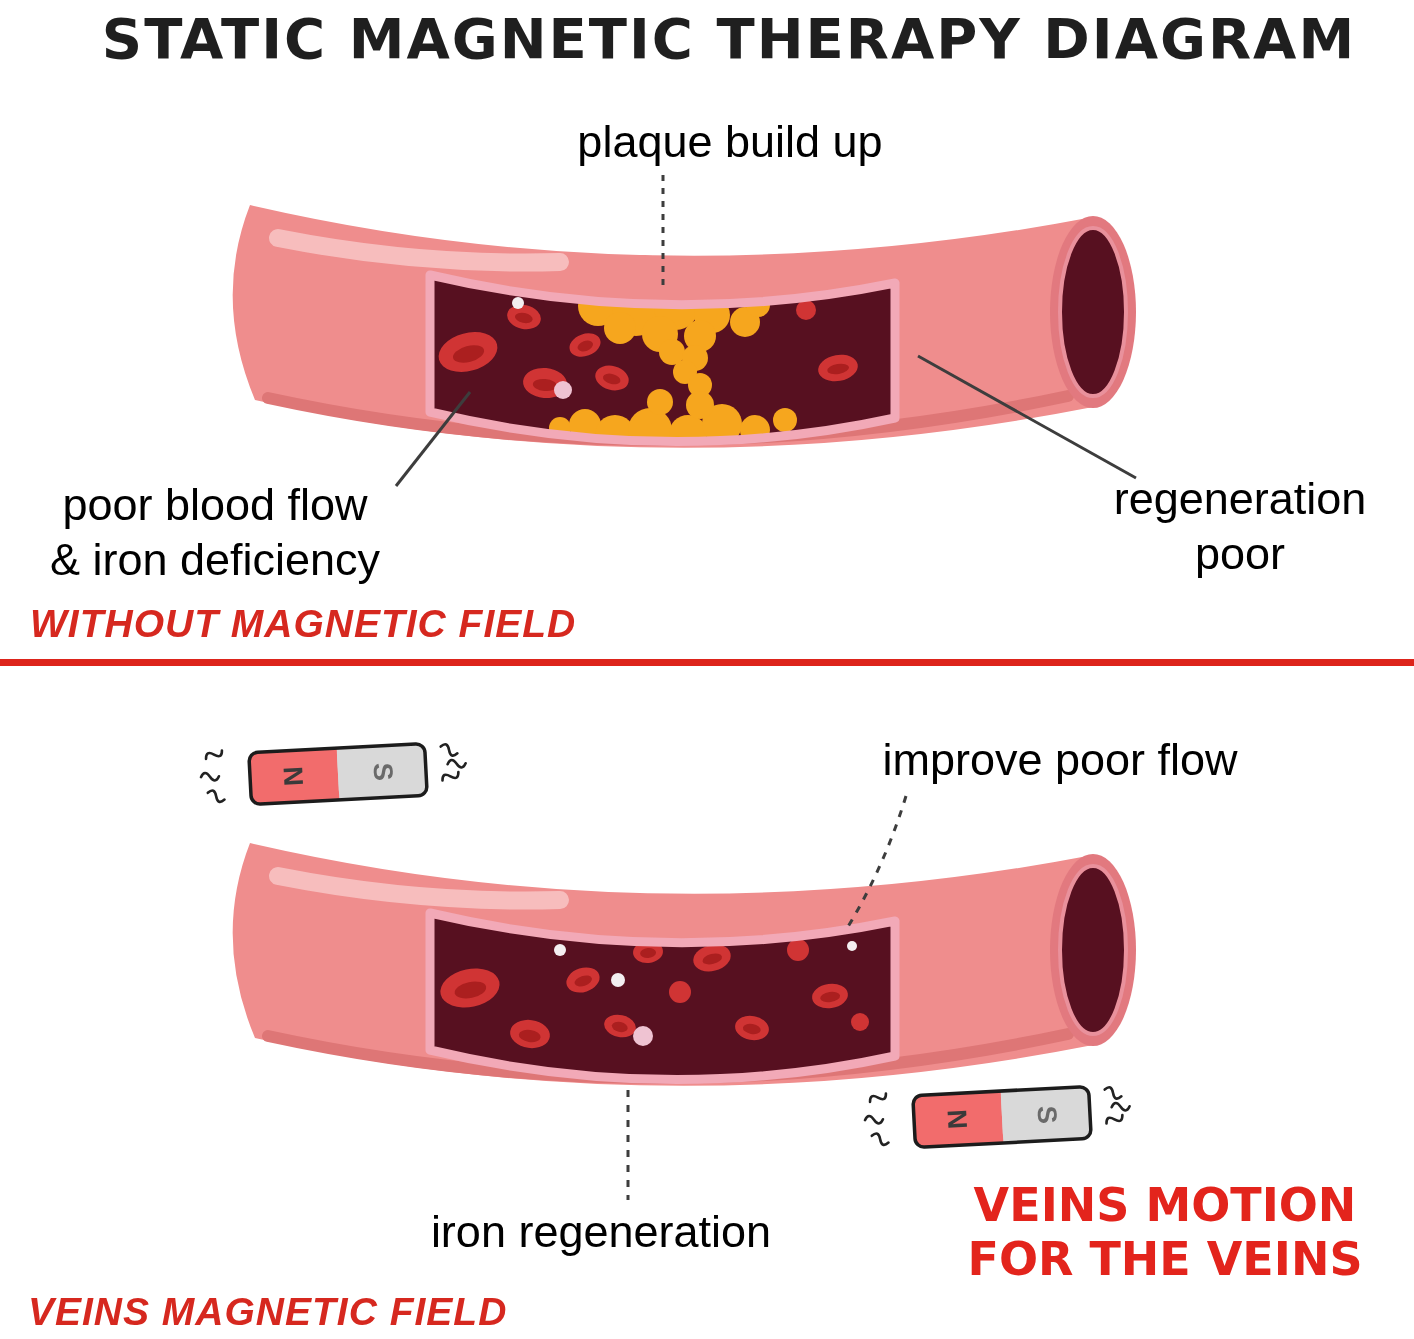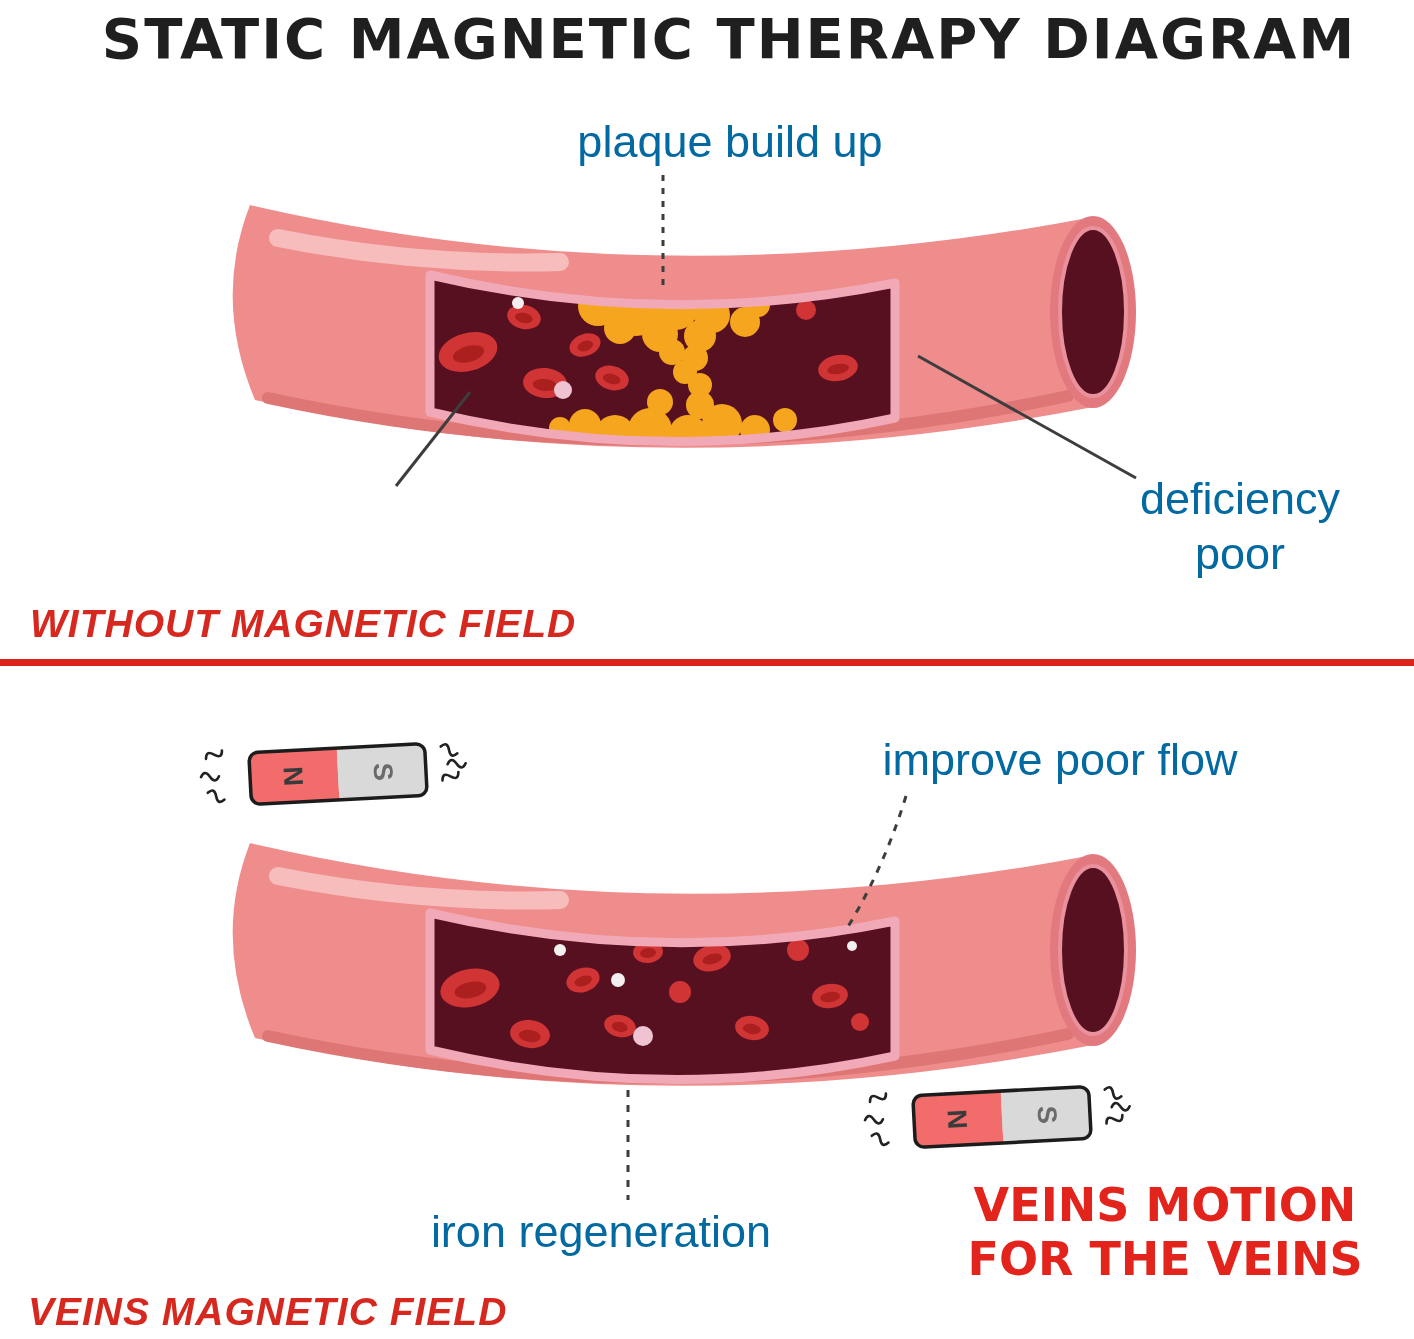--- a/index.html
+++ b/index.html
@@ -3,21 +3,21 @@
 <meta charset="utf-8">
 <style>
   html,body{margin:0;padding:0;background:#ffffff;}
   #page{position:relative;width:1414px;height:1339px;background:#fff;overflow:hidden;
         font-family:"Liberation Sans",sans-serif;}
   #art{position:absolute;left:0;top:0;}
   .abs{position:absolute;}
   #title{left:0;top:6px;width:1414px;text-align:center;
          font-family:"DejaVu Sans","Liberation Sans",sans-serif;
          font-weight:bold;font-size:56px;letter-spacing:2px;color:#1f1f1f;padding-left:22px;}
-  .label{color:#0369a1;font-size:45px;line-height:1.22;}
+  .label{color:#000000;font-size:45px;line-height:1.22;}
   .center{text-align:center;}
   .red-caption{color:#d6281f;font-style:italic;font-weight:bold;font-size:39px;letter-spacing:1px;}
   .magnets-caption{color:#e3241c;font-weight:bold;font-size:46px;line-height:1.18;
          font-family:"DejaVu Sans","Liberation Sans",sans-serif;text-align:center;}
   svg text{font-family:"Liberation Sans",sans-serif;}
 </style>
 </head>
 <body>
 
 <div id="page">
@@ -201,23 +201,27 @@
         <path transform="translate(110,-4)" d="M0 0 q4 -8 9 0 q5 8 9 0"></path>
         <path transform="translate(104,12) rotate(-25)" d="M0 0 q4 -8 9 0 q5 8 9 0"></path>
       </g>
     </g>
   </svg>
 
   <div id="title" class="abs">STATIC MAGNETIC THERAPY DIAGRAM</div>
 
   <div class="abs label center" style="left:520px;top:115px;width:420px;">plaque build up</div>
 
+  <div class="abs label center" style="left:10px;top:478px;width:410px;">
+    <div>poor blood flow</div>
+    <div>&amp; iron deficiency</div>
+  </div>
 
   <div class="abs label center" style="left:1100px;top:472px;width:280px;">
-    <div>deficiency</div>
+    <div>regeneration</div>
     <div>poor</div>
   </div>
 
   <div class="abs red-caption" style="left:30px;top:602px;">WITHOUT MAGNETIC FIELD</div>
 
   <div class="abs label center" style="left:830px;top:733px;width:460px;">improve poor flow</div>
 
   <div class="abs label center" style="left:386px;top:1205px;width:430px;">iron regeneration</div>
 
   <div class="abs magnets-caption" style="left:955px;top:1178px;width:420px;">

